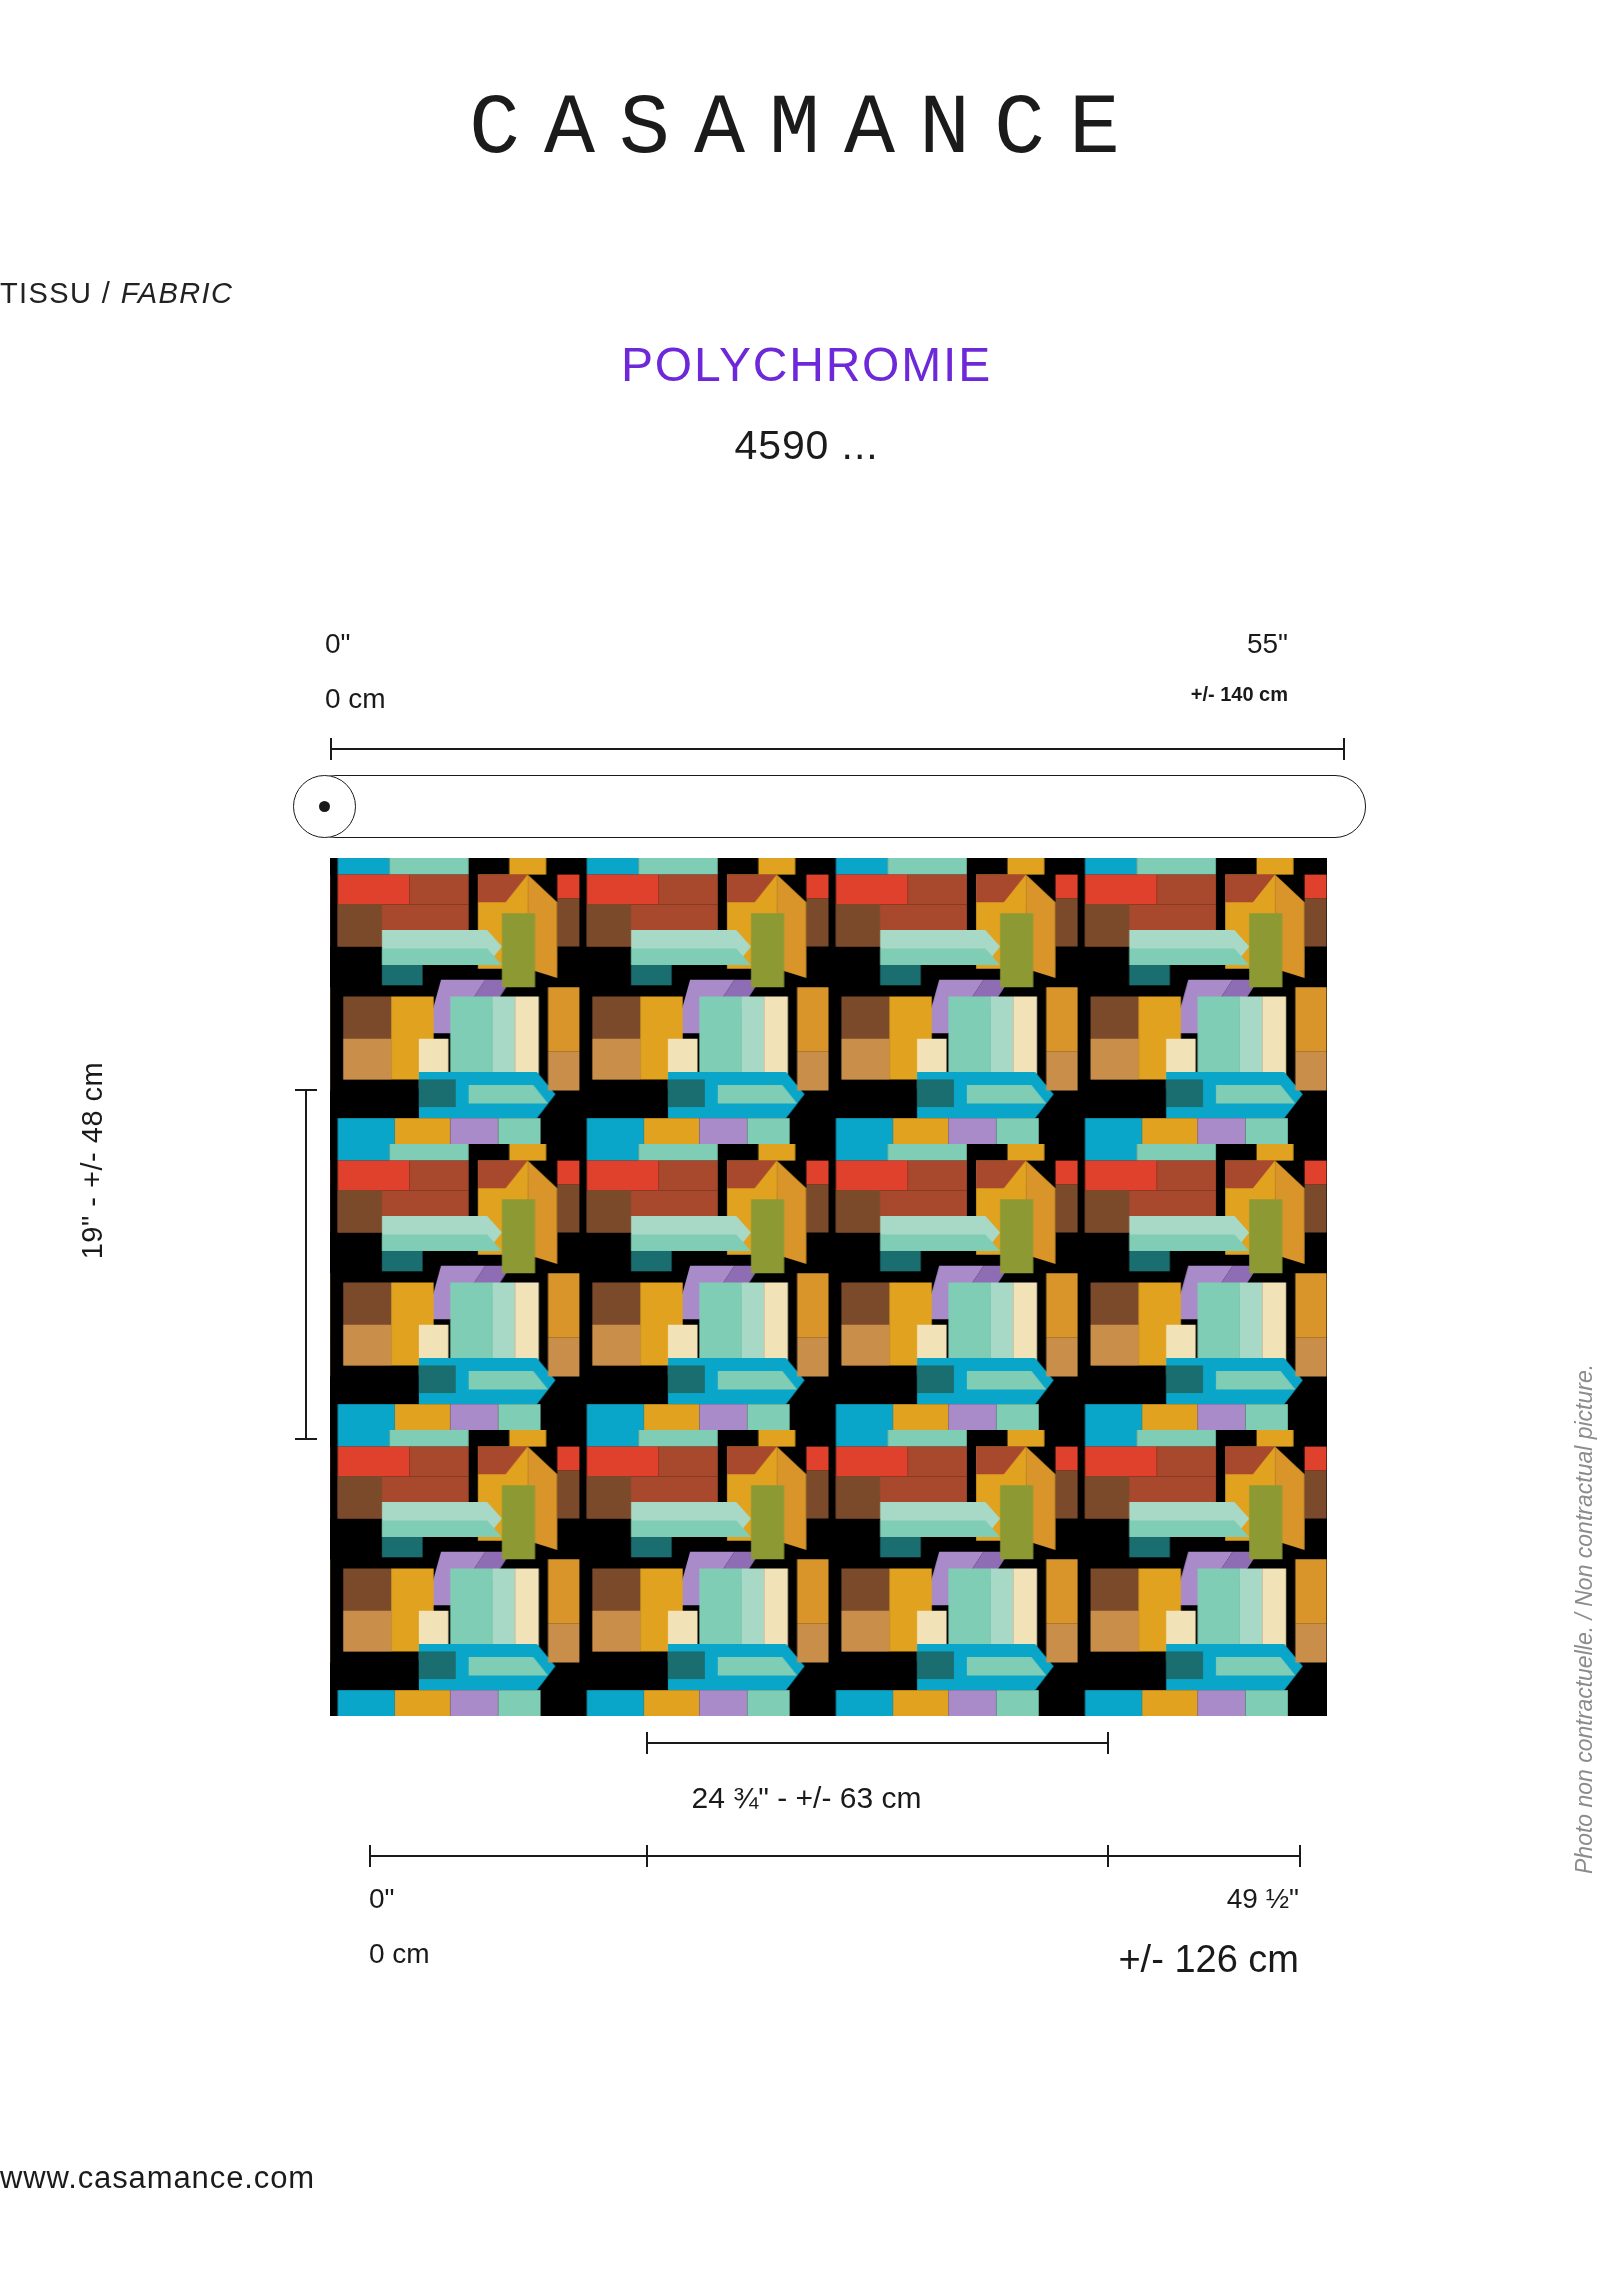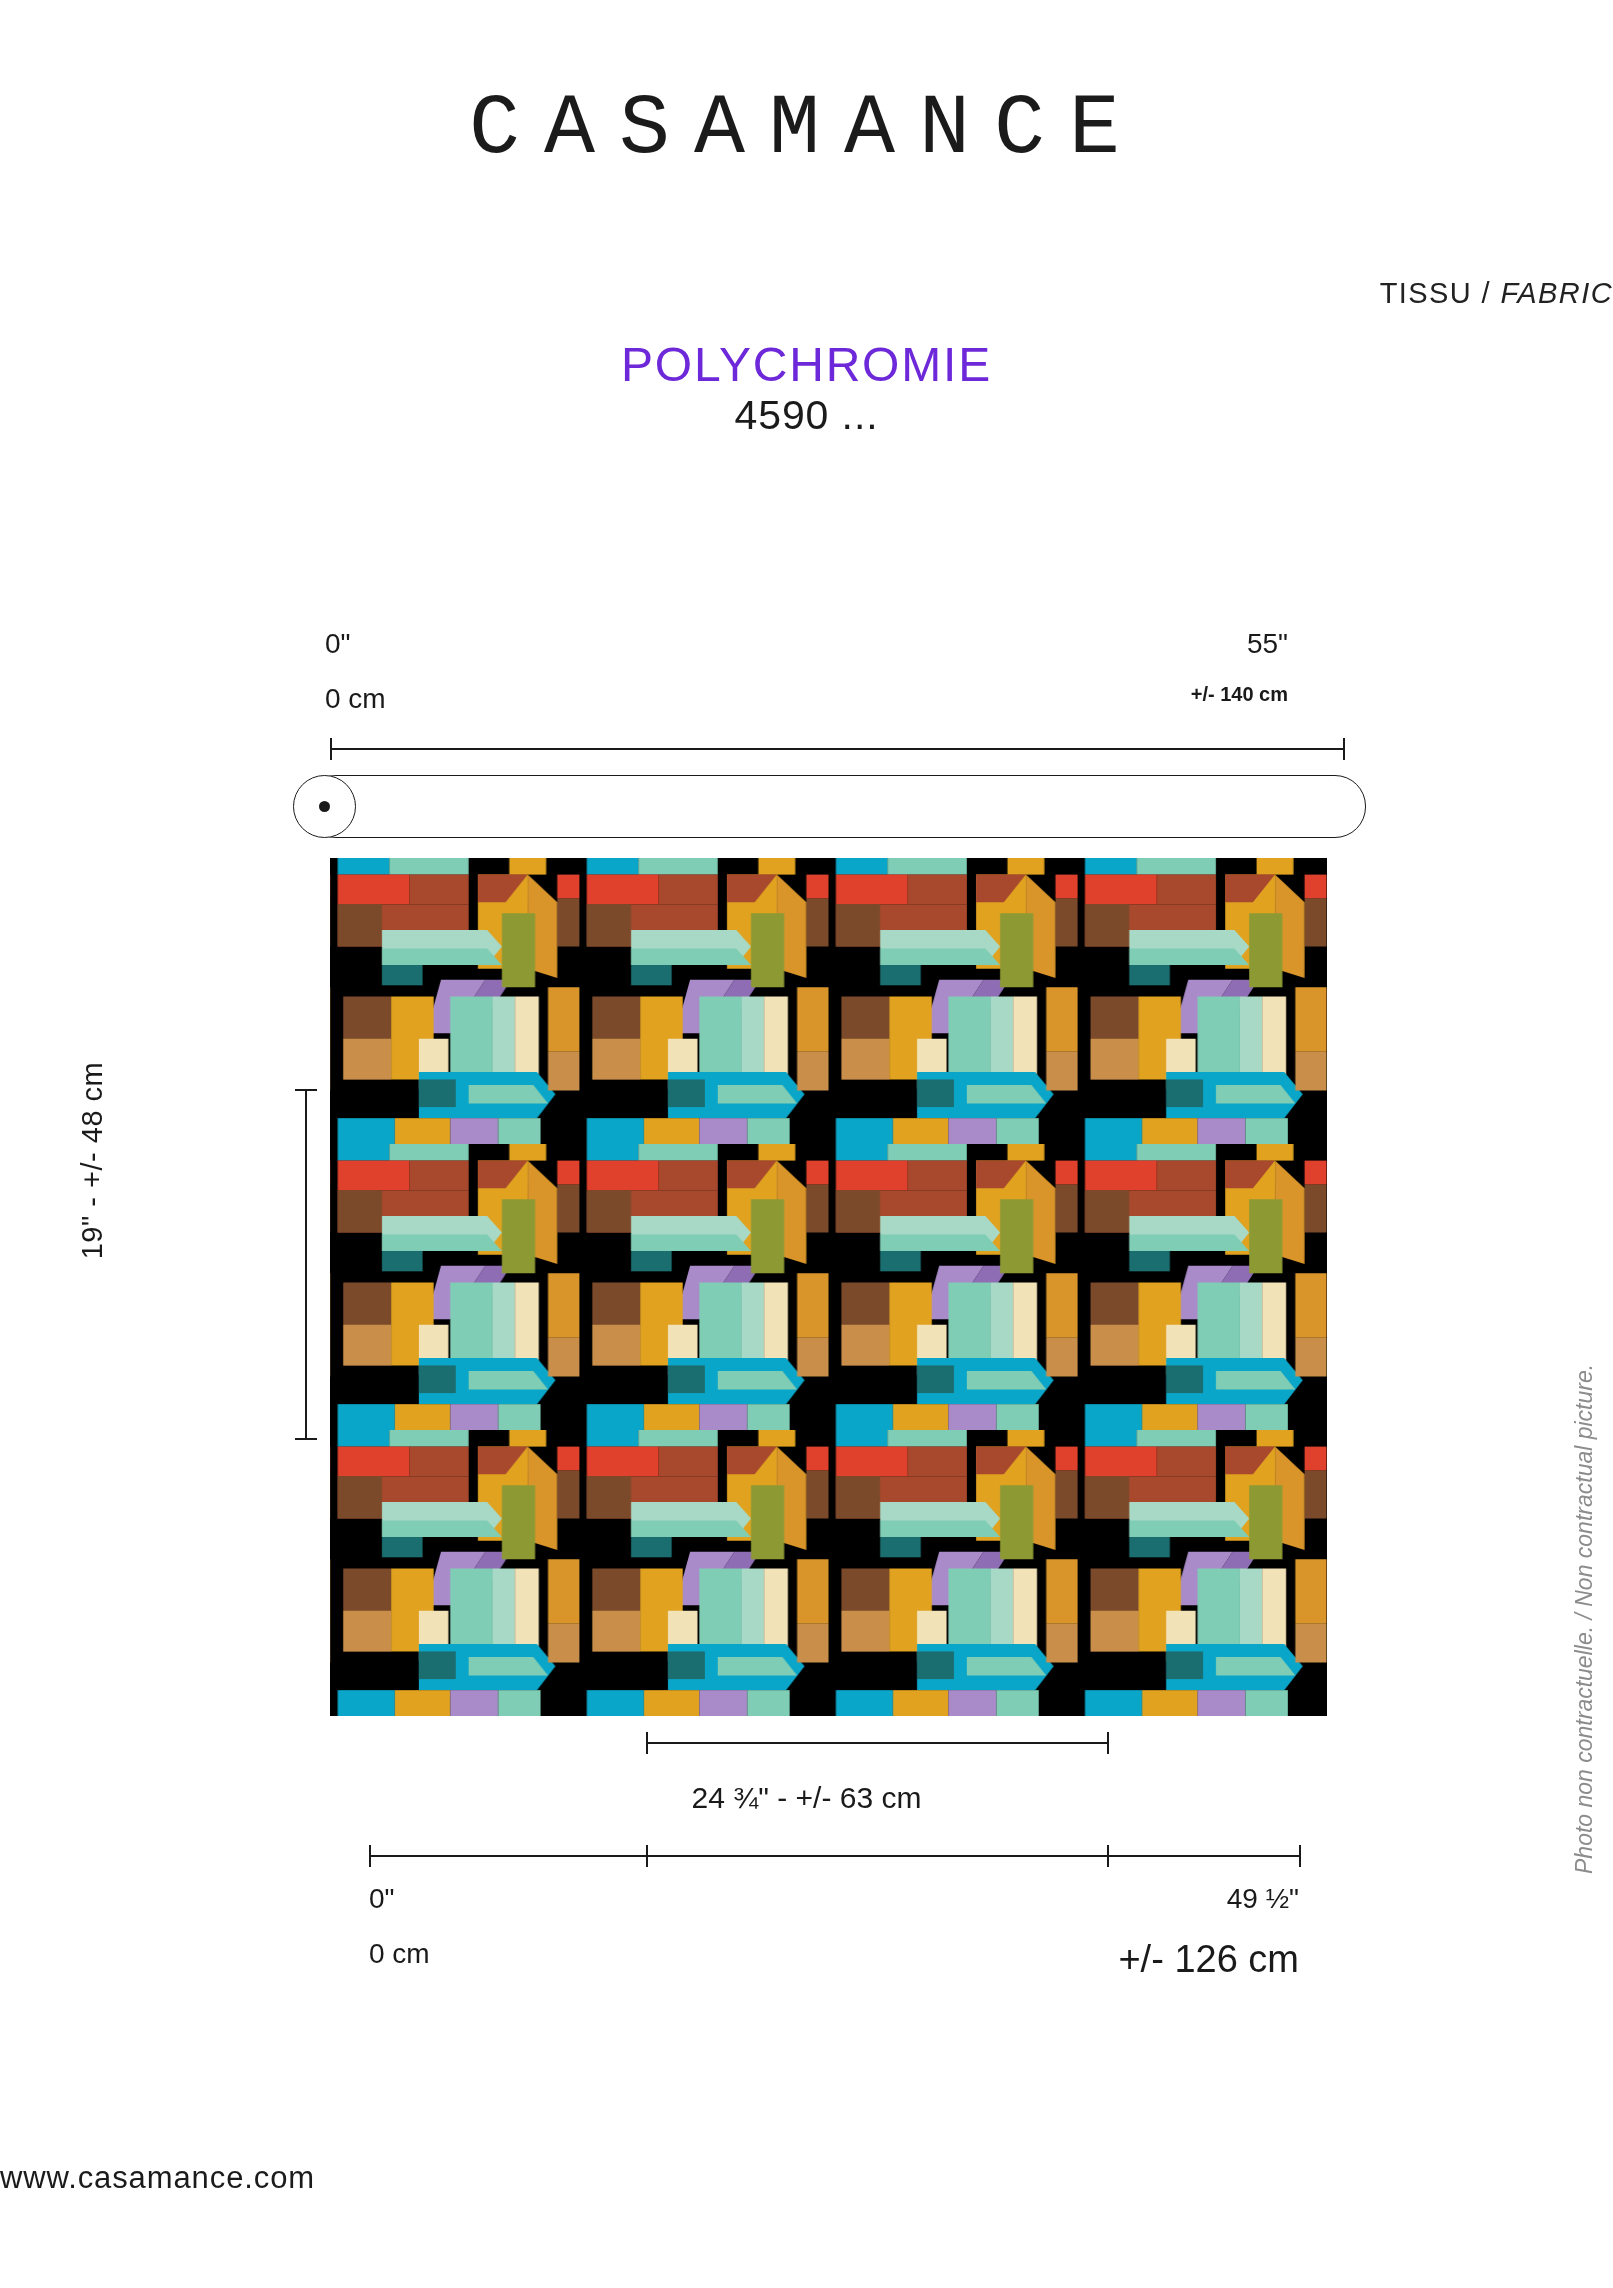--- a/index.html
+++ b/index.html
@@ -16,29 +16,29 @@
     position:absolute;top:81px;left:0;width:1613px;
     text-align:center;
     font-size:85px;
     letter-spacing:24px;
     font-weight:400;
     color:#1b1b1b;
     font-family:Liberation Mono, monospace;
   }
   .subtitle{
     position:absolute;top:277px;left:0;width:1613px;
-    text-align:right;font-size:29px;letter-spacing:1.4px;color:#222;
+    text-align:left;font-size:29px;letter-spacing:1.4px;color:#222;
   }
   .subtitle .it{font-style:italic;}
   .product-name{
     position:absolute;top:337px;left:0;width:1613px;
     text-align:center;font-size:48px;letter-spacing:1.8px;color:#6d28d9;
   }
   .product-ref{
-    position:absolute;top:392px;left:0;width:1613px;
+    position:absolute;top:422px;left:0;width:1613px;
     text-align:center;font-size:41px;letter-spacing:0.9px;color:#1b1b1b;
   }
 
   
   .top-left-inch{position:absolute;left:325px;top:628px;font-size:28px;}
   .top-left-cm{position:absolute;left:325px;top:683px;font-size:28px;}
   .top-right-inch{position:absolute;right:325px;top:628px;font-size:28px;}
   .top-right-cm{position:absolute;right:325px;top:683px;font-size:20px;font-weight:bold;}
 
   .top-rule{

